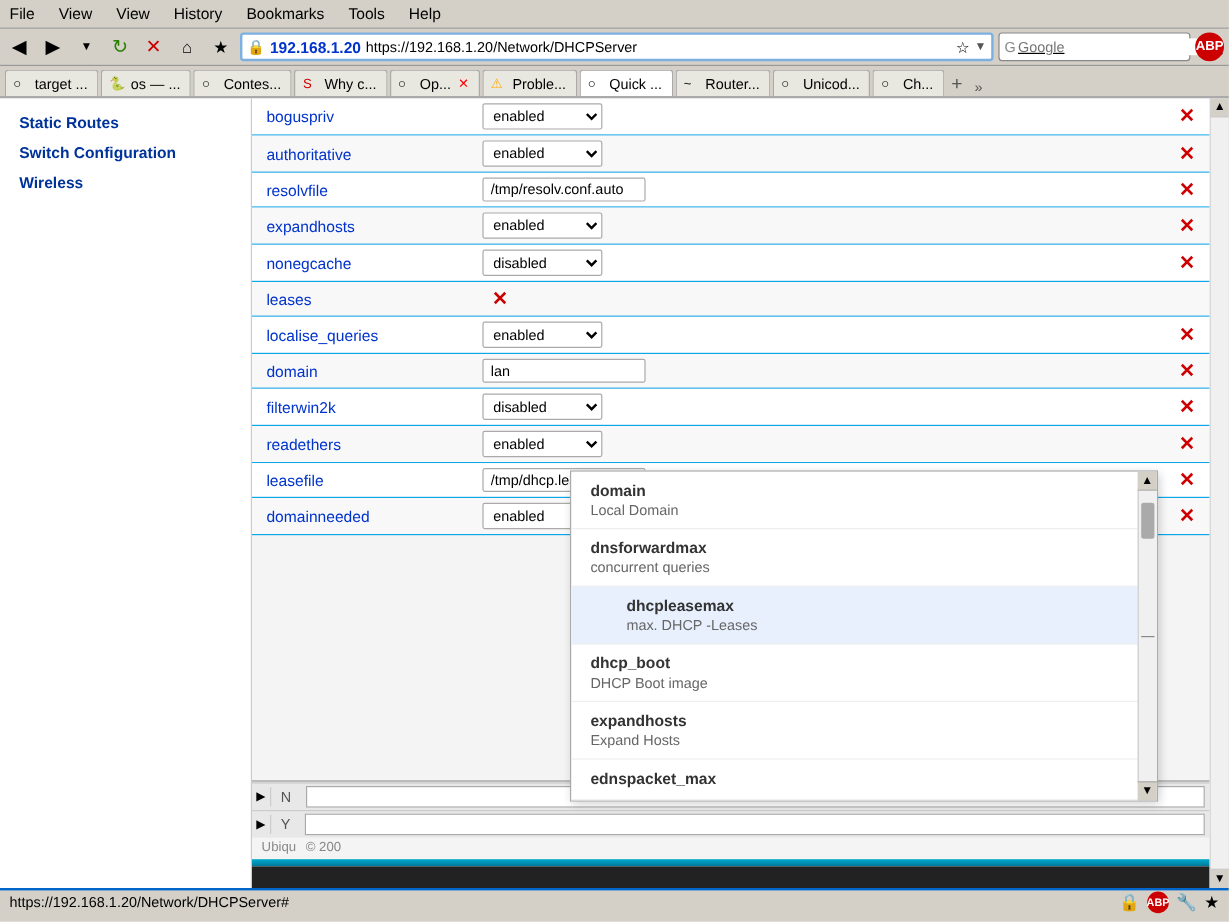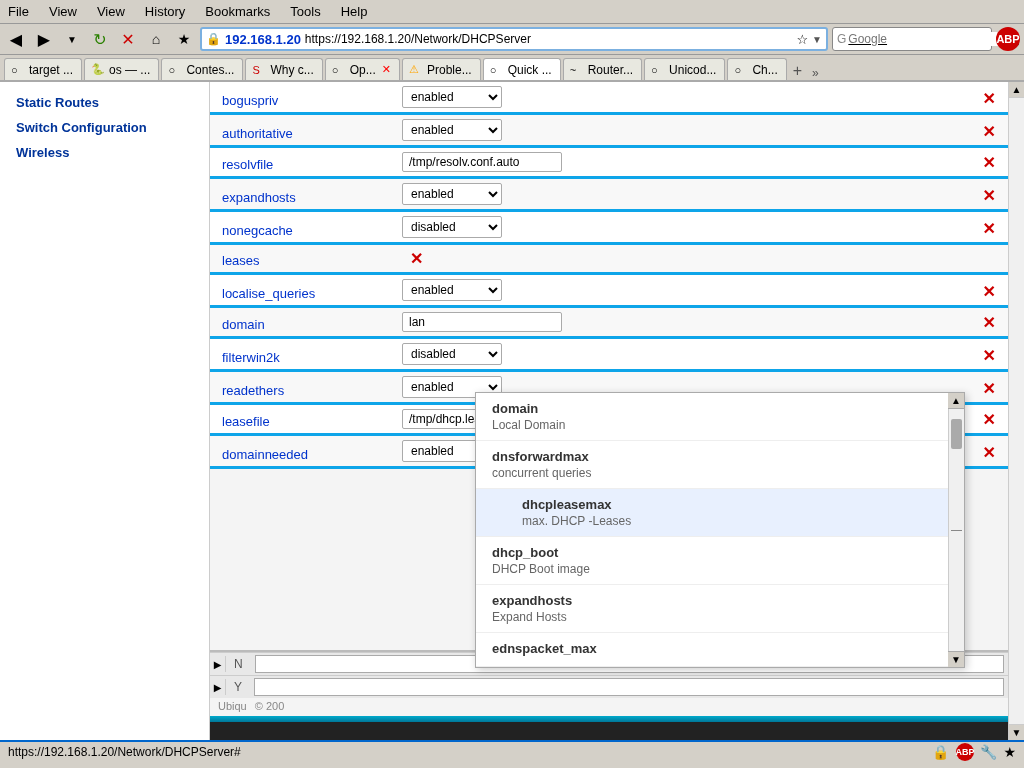--- a/index.html
+++ b/index.html
@@ -37,28 +37,28 @@
 
     
     .sidebar { width: 210px; background: white; border-right: 1px solid #ccc; padding: 8px 0; flex-shrink: 0; }
     .sidebar-item { padding: 5px 16px; font-size: 13px; cursor: pointer; color: #003399; font-weight: bold; }
 
     
     .content { flex: 1; background: #f4f4f4; overflow: hidden; position: relative; display: flex; flex-direction: column; }
 
     
     .settings-table { flex: 1; overflow-y: auto; padding: 0; }
-    .settings-row { display: flex; align-items: flex-end; padding: 4px 12px; border-bottom: 3px solid #0ea5e9; background: white; }
+    .settings-row { display: flex; align-items: center; padding: 4px 12px; border-bottom: 1px solid #0ea5e9; background: white; }
     .settings-row:nth-child(even) { background: #f8f8f8; }
     .settings-label { width: 180px; color: #0033cc; text-decoration: none; font-size: 13px; flex-shrink: 0; }
     .settings-value { flex: 1; }
     .settings-delete { margin-left: 8px; color: #cc0000; font-size: 16px; font-weight: bold; cursor: pointer; }
 
     select.field-select { border: 1px solid #aaa; background: white; padding: 2px 4px; font-size: 12px; border-radius: 2px; min-width: 100px; }
-    input.field-input { border: 1px solid #aaa; background: white; padding: 2px 6px; font-size: 12px; border-radius: 2px; width: 160px; }
+    input.field-input { border: 1px solid #aaa; background: white; padding: 2px 6px; font-size: 12px; border-radius: 2px; width: 136px; }
 
     
     .dropdown-overlay { position: absolute; left: 265px; top: 310px; width: 490px; background: white; border: 1px solid #aaa; box-shadow: 2px 2px 8px rgba(0,0,0,0.2); z-index: 100; }
     .dropdown-item { padding: 8px 16px; border-bottom: 1px solid #eee; }
     .dropdown-item-title { font-weight: bold; color: #333; font-size: 13px; }
     .dropdown-item-desc { color: #666; font-size: 12px; margin-top: 2px; }
 
     
     .panel-row { display: flex; align-items: center; background: #e8e8e8; border-top: 1px solid #ccc; }
     .panel-toggle { width: 16px; height: 16px; display: flex; align-items: center; justify-content: center; cursor: pointer; border-right: 1px solid #ccc; font-size: 10px; }

